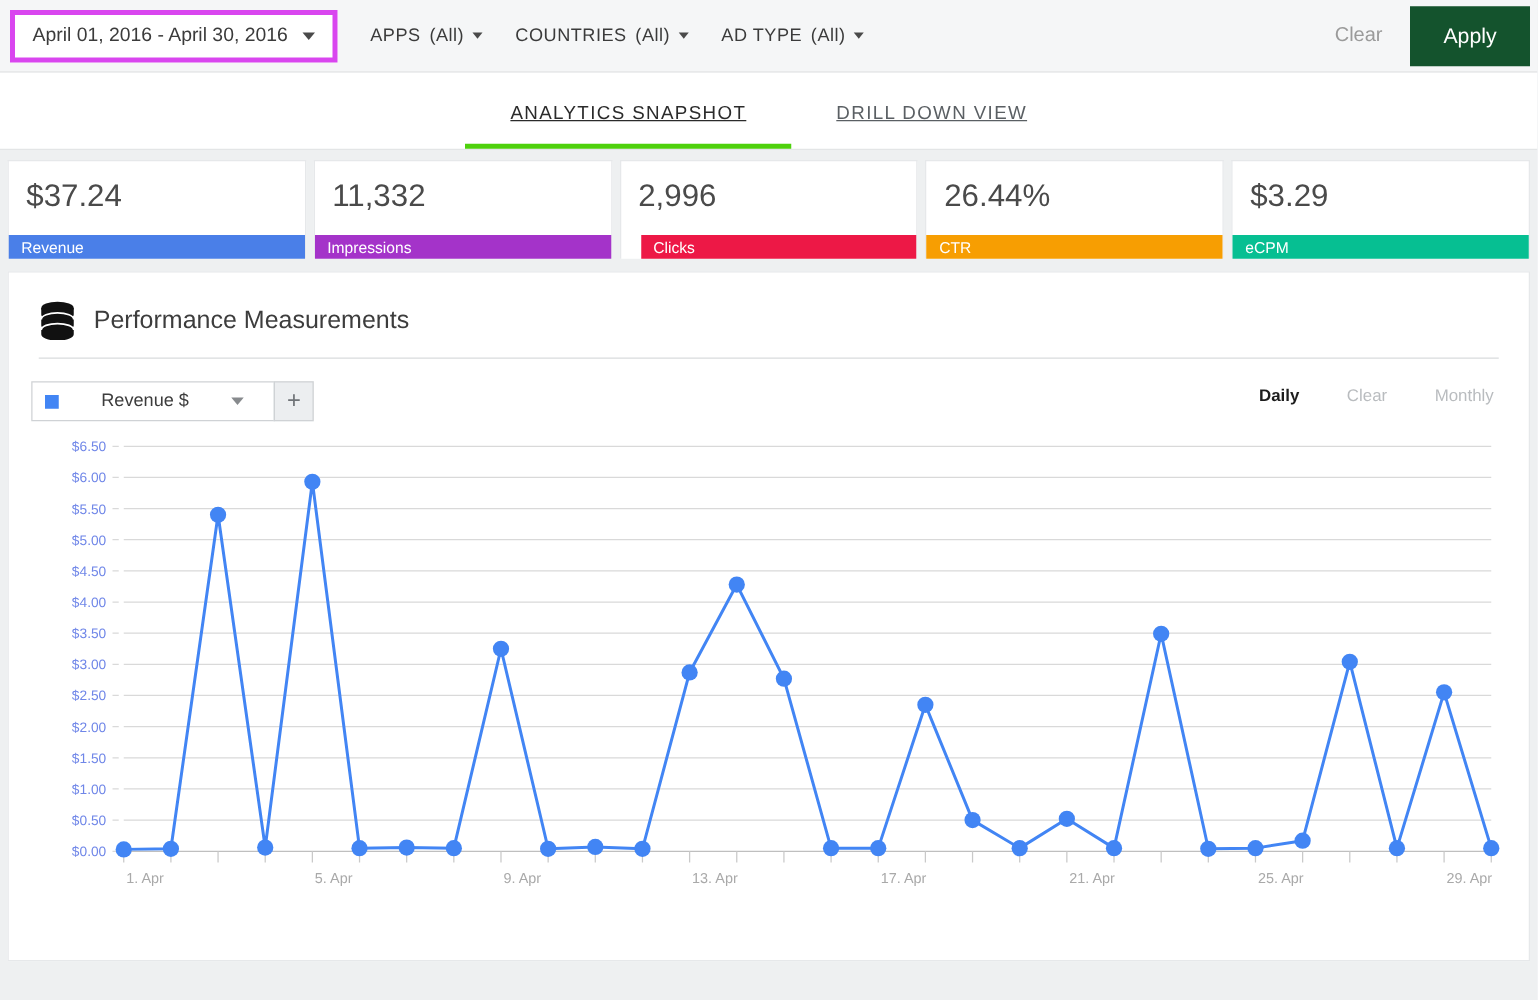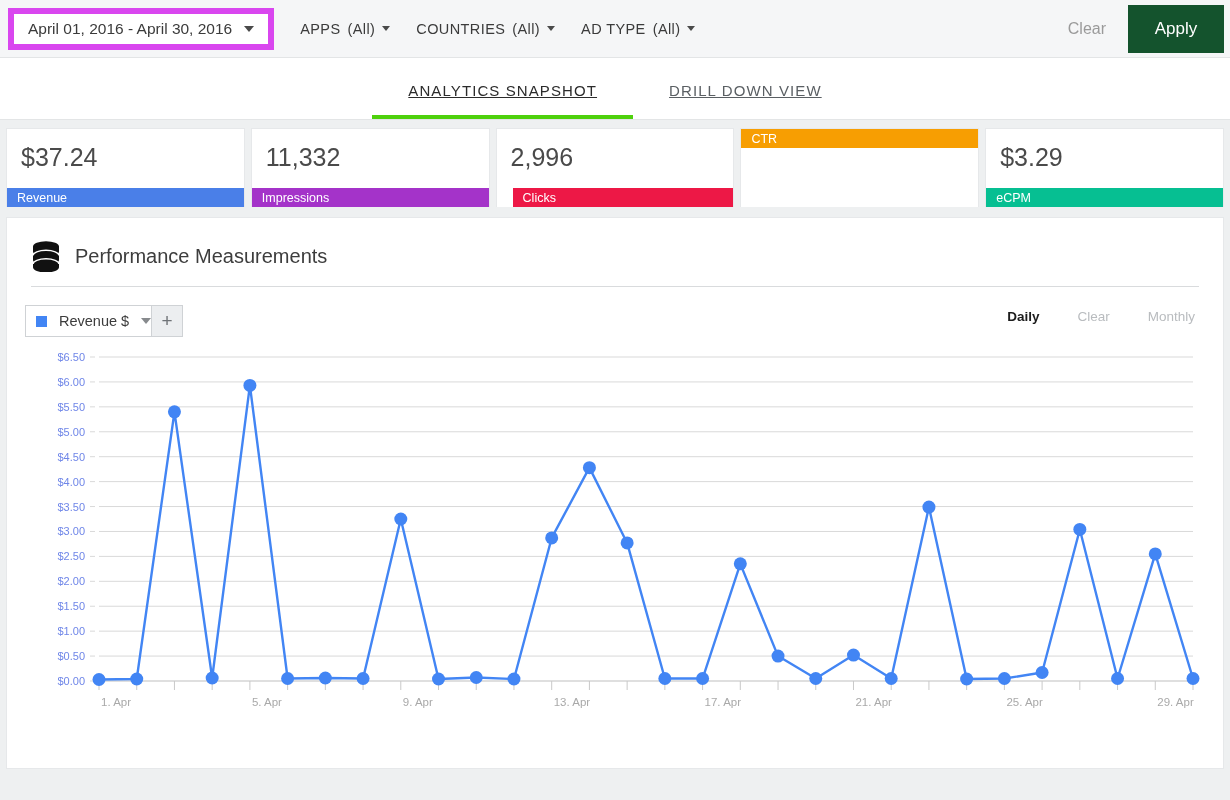--- a/index.html
+++ b/index.html
@@ -13,21 +13,21 @@
   
   .topbar {
     height: 58px; background: #f5f6f7;
     display: flex; align-items: center;
     padding: 0 0 0 8px;
     border-bottom: 1px solid #e3e5e6;
     position: relative;
   }
   .daterange {
     height: 42px; min-width: 258px;
-    background: #fff; border: 6px solid #d946ef;
+    background: #fff; border: 4px solid #d946ef;
     display: flex; align-items: center; justify-content: center;
     gap: 12px; padding: 0 14px;
     font-size: 15.5px; color: #3b3b3b;
     cursor: pointer;
   }
   .caret {
     width: 0; height: 0;
     border-left: 5px solid transparent;
     border-right: 5px solid transparent;
     border-top: 6px solid #4a4a4a;
@@ -108,21 +108,21 @@
   }
 
   
   .chart-toolbar {
     display: flex; align-items: center;
     padding: 18px 24px 0 18px; position: relative;
   }
   .metric-select {
     display: flex; align-items: center; height: 32px;
     border: 1px solid #cfd2d5; background: #fff;
-    padding: 0 0 0 10px; gap: 12px; cursor: pointer;
+    padding: 0 24px 0 10px; gap: 34px; cursor: pointer;
   }
   .swatch { width: 11px; height: 11px; background: #4285f4; display: inline-block; }
   .metric-label { font-size: 14.5px; color: #3c3c3c; }
   .sel-caret {
     width: 0; height: 0;
     border-left: 5px solid transparent; border-right: 5px solid transparent;
     border-top: 6px solid #878a8d;
   }
   .add-btn {
     width: 32px; height: 32px; margin-left: -1px;
@@ -193,20 +193,21 @@
   </div>
   <div class="kpi">
     <div class="kpi-val">11,332</div>
     <div class="kpi-bar" id="kb1" style="background: rgb(164, 51, 201);">Impressions</div>
   </div>
   <div class="kpi">
     <div class="kpi-val">2,996</div>
     <div class="kpi-bar" id="kb2" style="background: rgb(237, 24, 70); margin-left: 16px;">Clicks</div>
   </div>
   <div class="kpi">
+    <div class="kpi-val">26.44%</div>
     <div class="kpi-bar" id="kb3" style="background: rgb(247, 158, 2);">CTR</div>
   </div>
   <div class="kpi">
     <div class="kpi-val">$3.29</div>
     <div class="kpi-bar" id="kb4" style="background: rgb(6, 191, 146);">eCPM</div>
   </div>
 </div>
 
 <div class="panel">
 

